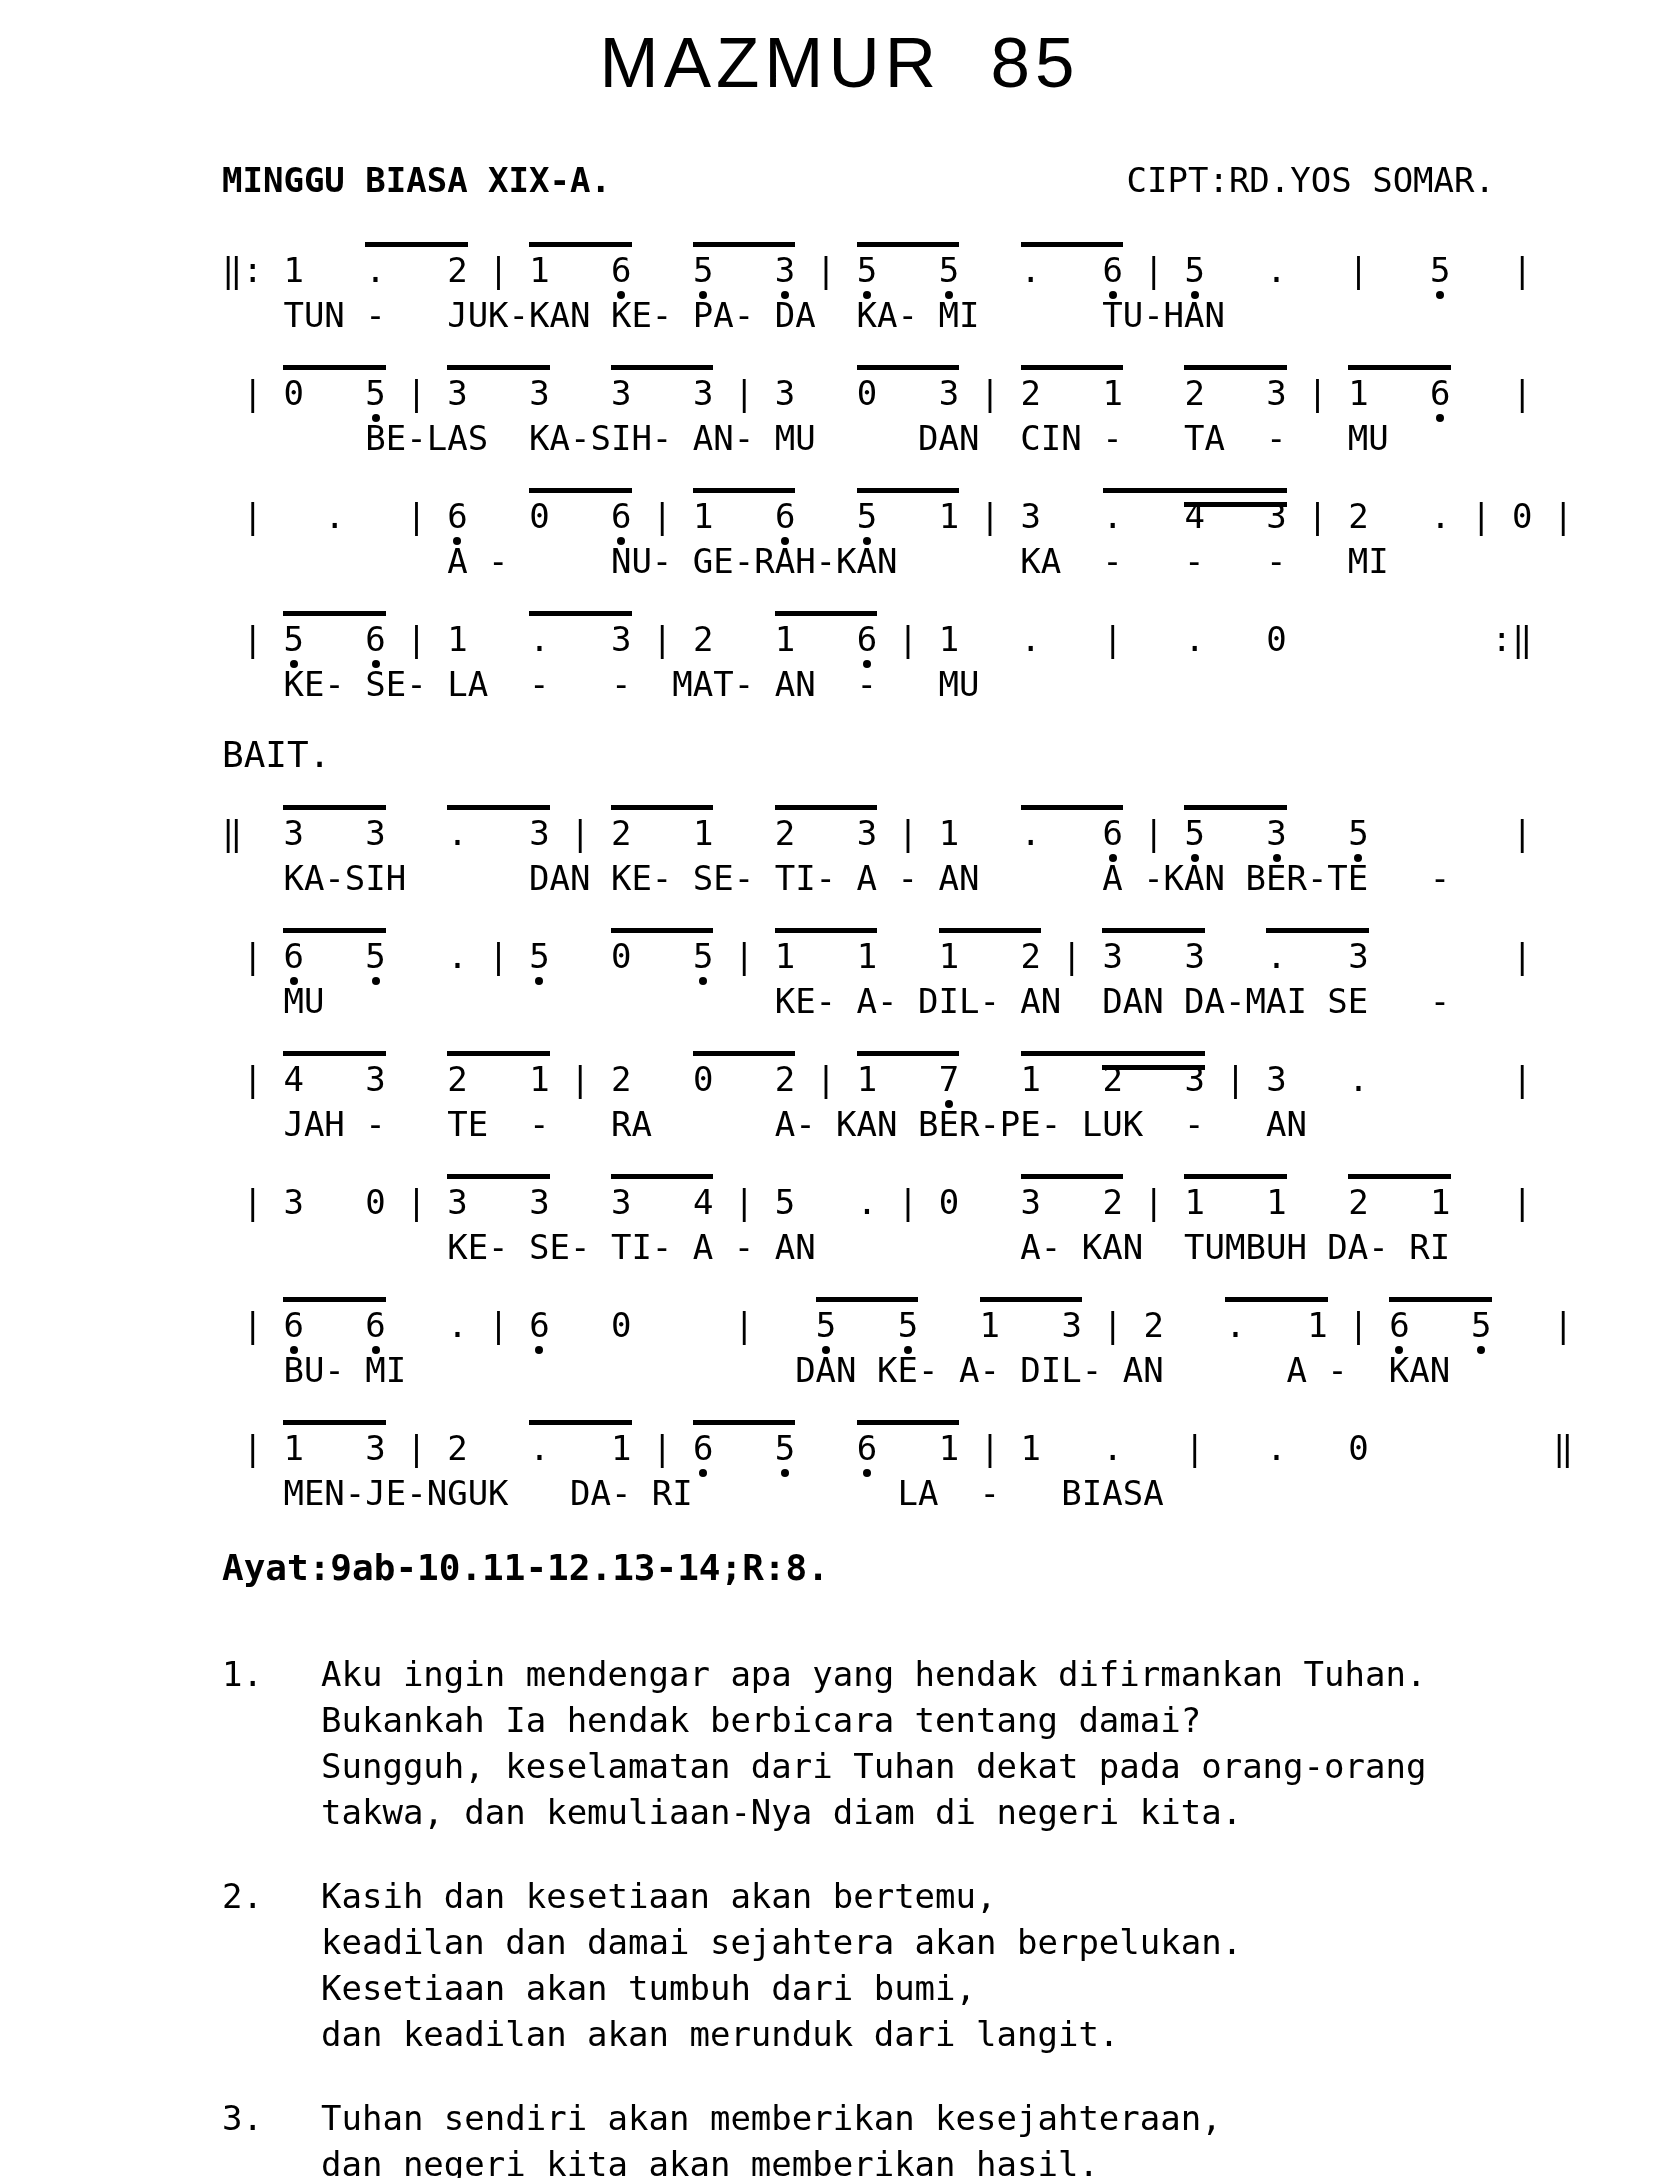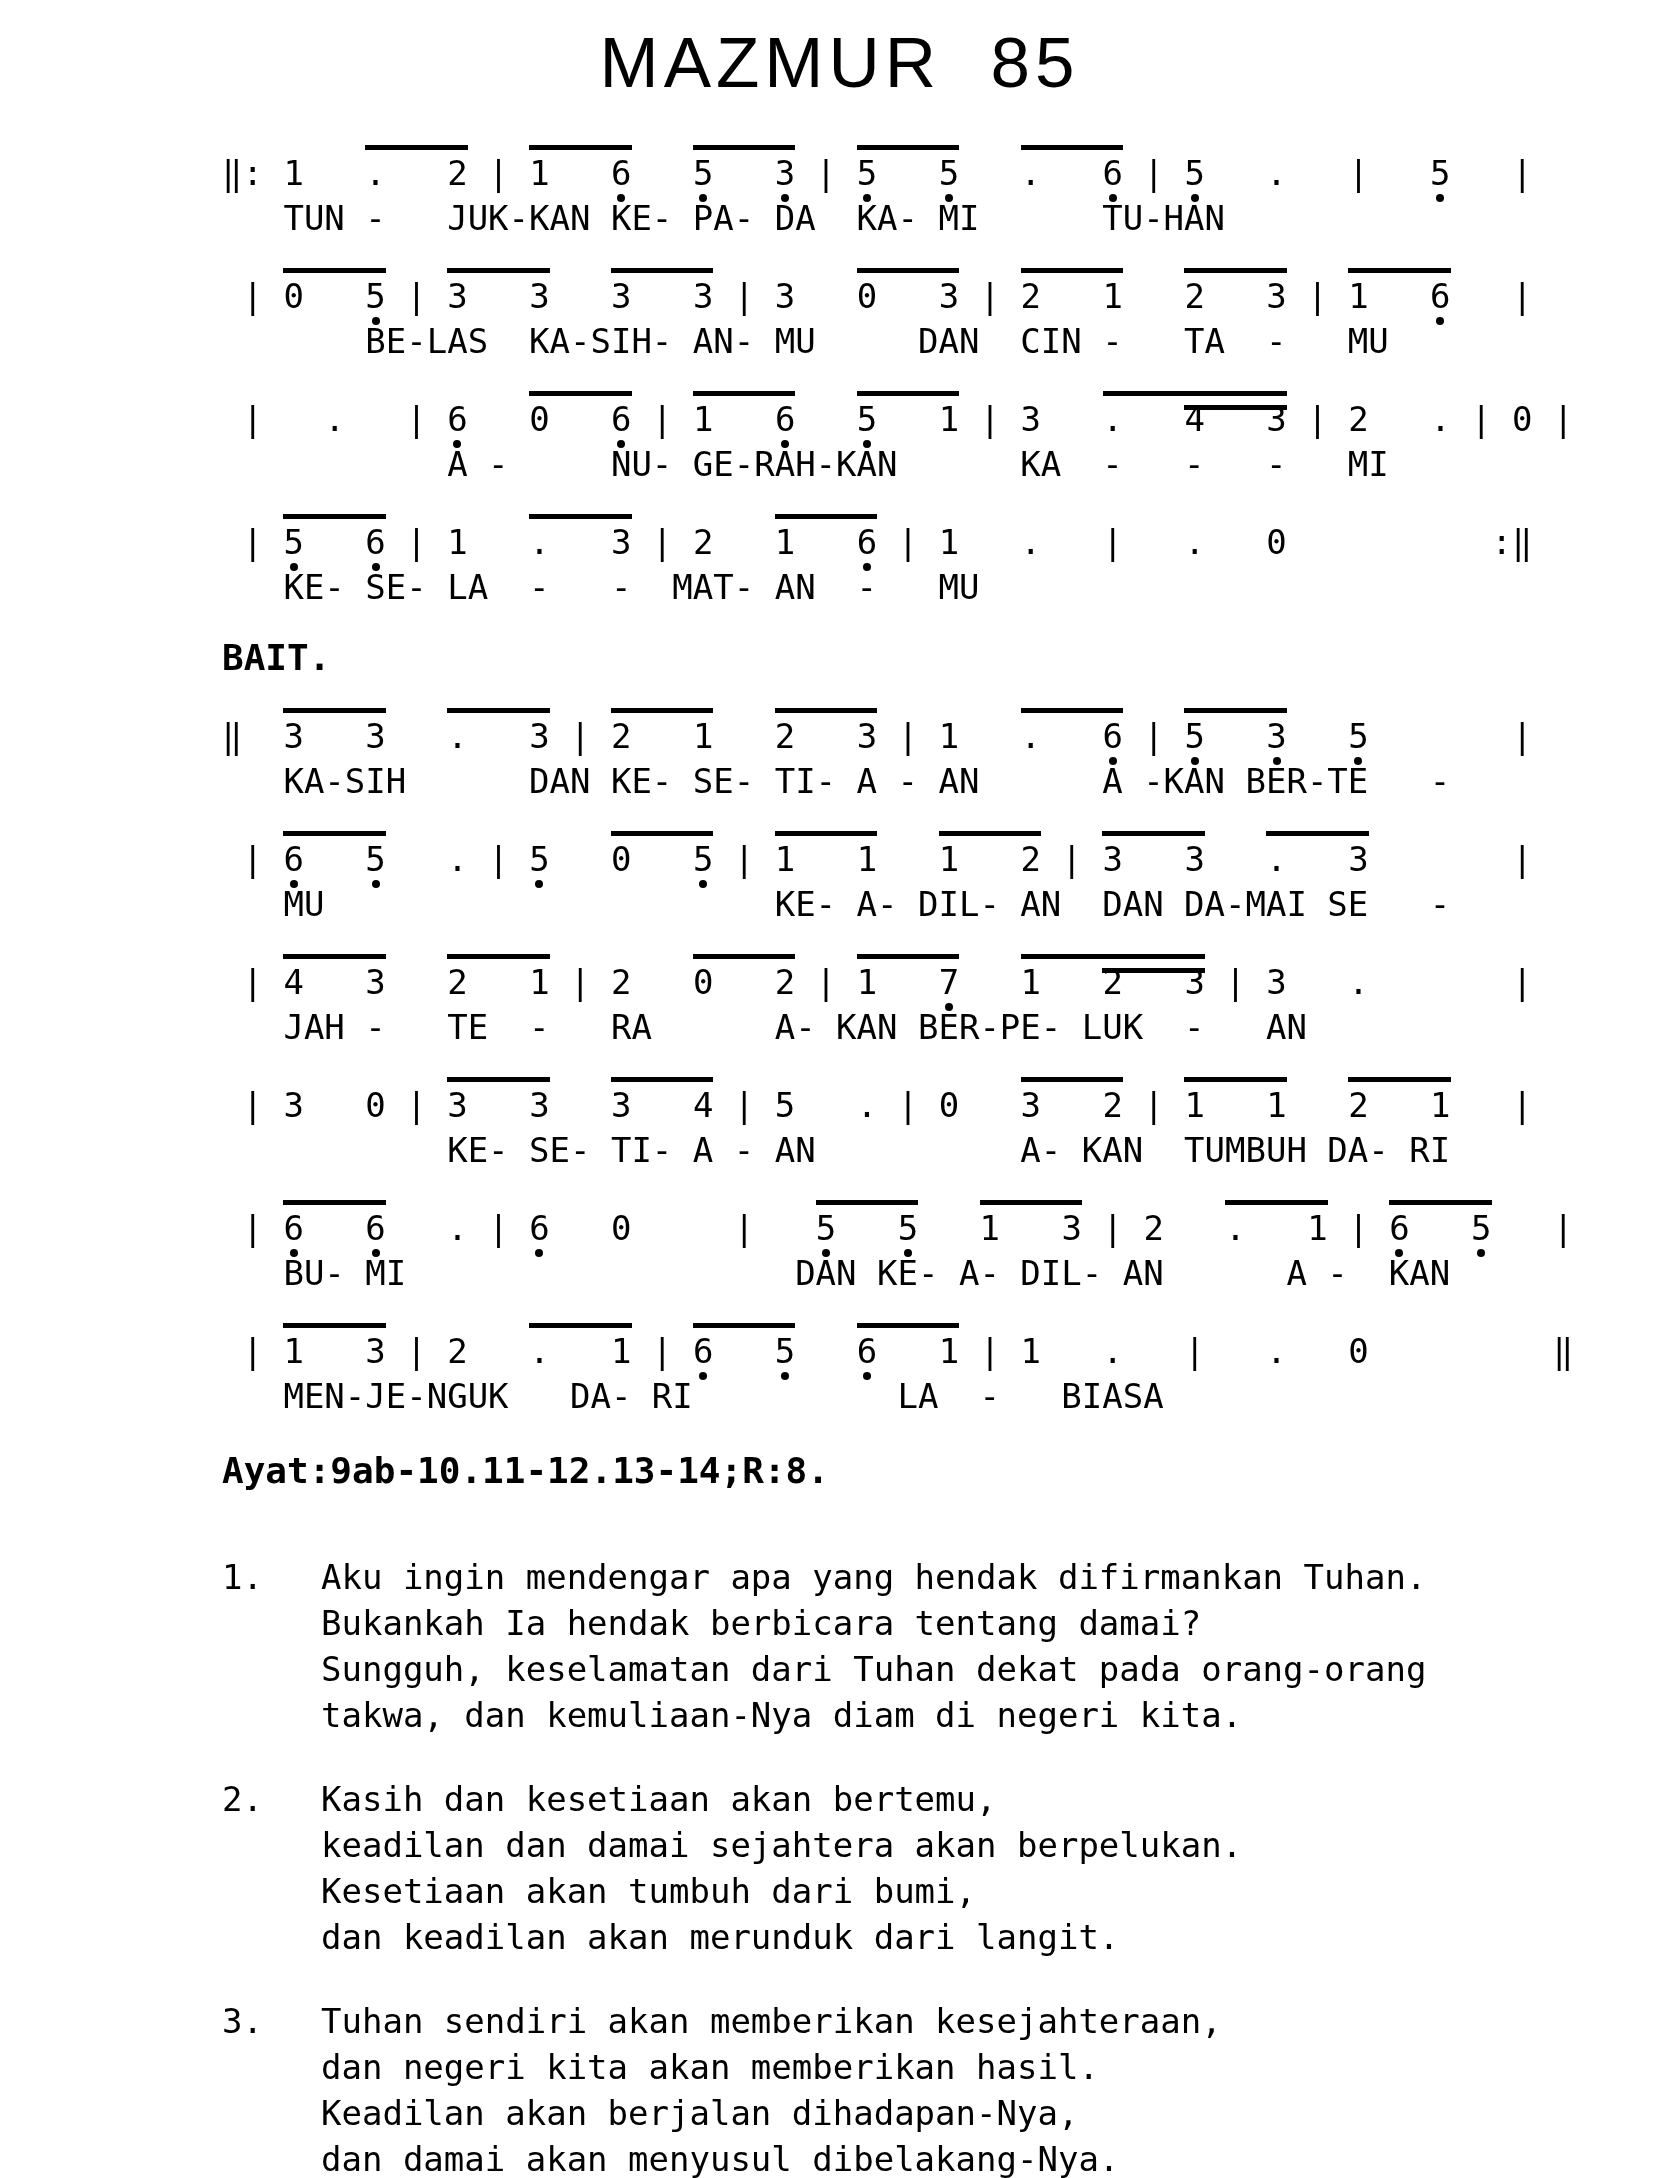--- a/index.html
+++ b/index.html
@@ -15,32 +15,36 @@
   .music{margin:42px 0 0 222px;}
   .music-line{margin-bottom:30px;}
   .note-row{font-size:34px;line-height:46px;white-space:pre;margin-bottom:2px;}
   .seg{display:inline-block;position:relative;white-space:pre;vertical-align:baseline;}
   .seg.b{border-top:5px solid #000;}
   .seg.b2{border-top:5px solid #000;}
   .seg.b2::before{content:"";position:absolute;left:0;right:0;top:9px;height:5px;background:#000;}
   .seg.lo::after{content:"";position:absolute;left:50%;margin-left:-4px;top:44px;
                  width:8px;height:8px;border-radius:50%;background:#000;}
   .lyric-row{font-size:34px;line-height:40px;white-space:pre;}
-  .section-label{font-weight:bold;font-size:36px;margin:6px 0 30px 0;}
+  .section-label{font-weight:normal;font-size:36px;margin:6px 0 30px 0;}
   .ayat{font-weight:bold;font-size:36px;margin:34px 184px 14px 222px;white-space:pre;}
   .verses{margin:63px 119px 0 222px;}
   .verse{display:flex;margin-top:38px;}
   .verse-num{width:99px;font-size:34px;line-height:46px;flex:none;}
   .verse-text{font-size:34px;line-height:46px;white-space:pre;}
 </style>
 </head>
 <body>
 
 <div class="page">
   <div class="title">MAZMUR  85</div>
+  <div class="hdr">
+    <span class="hdr-left">MINGGU BIASA XIX-A.</span>
+    <span class="hdr-right">CIPT:RD.YOS SOMAR.</span>
+  </div>
 
   <div class="music">
     <div id="refrain-block">
         <div class="music-line">
           <div class="note-row"><span class="seg">‖: </span><span class="seg">1</span><span class="seg">   </span><span class="seg b">.</span><span class="seg b">   </span><span class="seg b">2</span><span class="seg"> | </span><span class="seg b">1</span><span class="seg b">   </span><span class="seg b lo">6</span><span class="seg">   </span><span class="seg b lo">5</span><span class="seg b">   </span><span class="seg b lo">3</span><span class="seg"> | </span><span class="seg b lo">5</span><span class="seg b">   </span><span class="seg b lo">5</span><span class="seg">   </span><span class="seg b">.</span><span class="seg b">   </span><span class="seg b lo">6</span><span class="seg"> | </span><span class="seg lo">5</span><span class="seg">   </span><span class="seg">.</span><span class="seg">   </span><span class="seg">|</span><span class="seg">   </span><span class="seg lo">5</span><span class="seg">   </span><span class="seg">|</span></div>
           <div class="lyric-row">   TUN -   JUK-KAN KE- PA- DA  KA- MI      TU-HAN</div>
         </div>
         <div class="music-line">
           <div class="note-row"><span class="seg"> | </span><span class="seg b">0</span><span class="seg b">   </span><span class="seg b lo">5</span><span class="seg"> | </span><span class="seg b">3</span><span class="seg b">   </span><span class="seg b">3</span><span class="seg">   </span><span class="seg b">3</span><span class="seg b">   </span><span class="seg b">3</span><span class="seg"> | </span><span class="seg">3</span><span class="seg">   </span><span class="seg b">0</span><span class="seg b">   </span><span class="seg b">3</span><span class="seg"> | </span><span class="seg b">2</span><span class="seg b">   </span><span class="seg b">1</span><span class="seg">   </span><span class="seg b">2</span><span class="seg b">   </span><span class="seg b">3</span><span class="seg"> | </span><span class="seg b">1</span><span class="seg b">   </span><span class="seg b lo">6</span><span class="seg">   </span><span class="seg">|</span></div>
           <div class="lyric-row">       BE-LAS  KA-SIH- AN- MU     DAN  CIN -   TA  -   MU</div>

